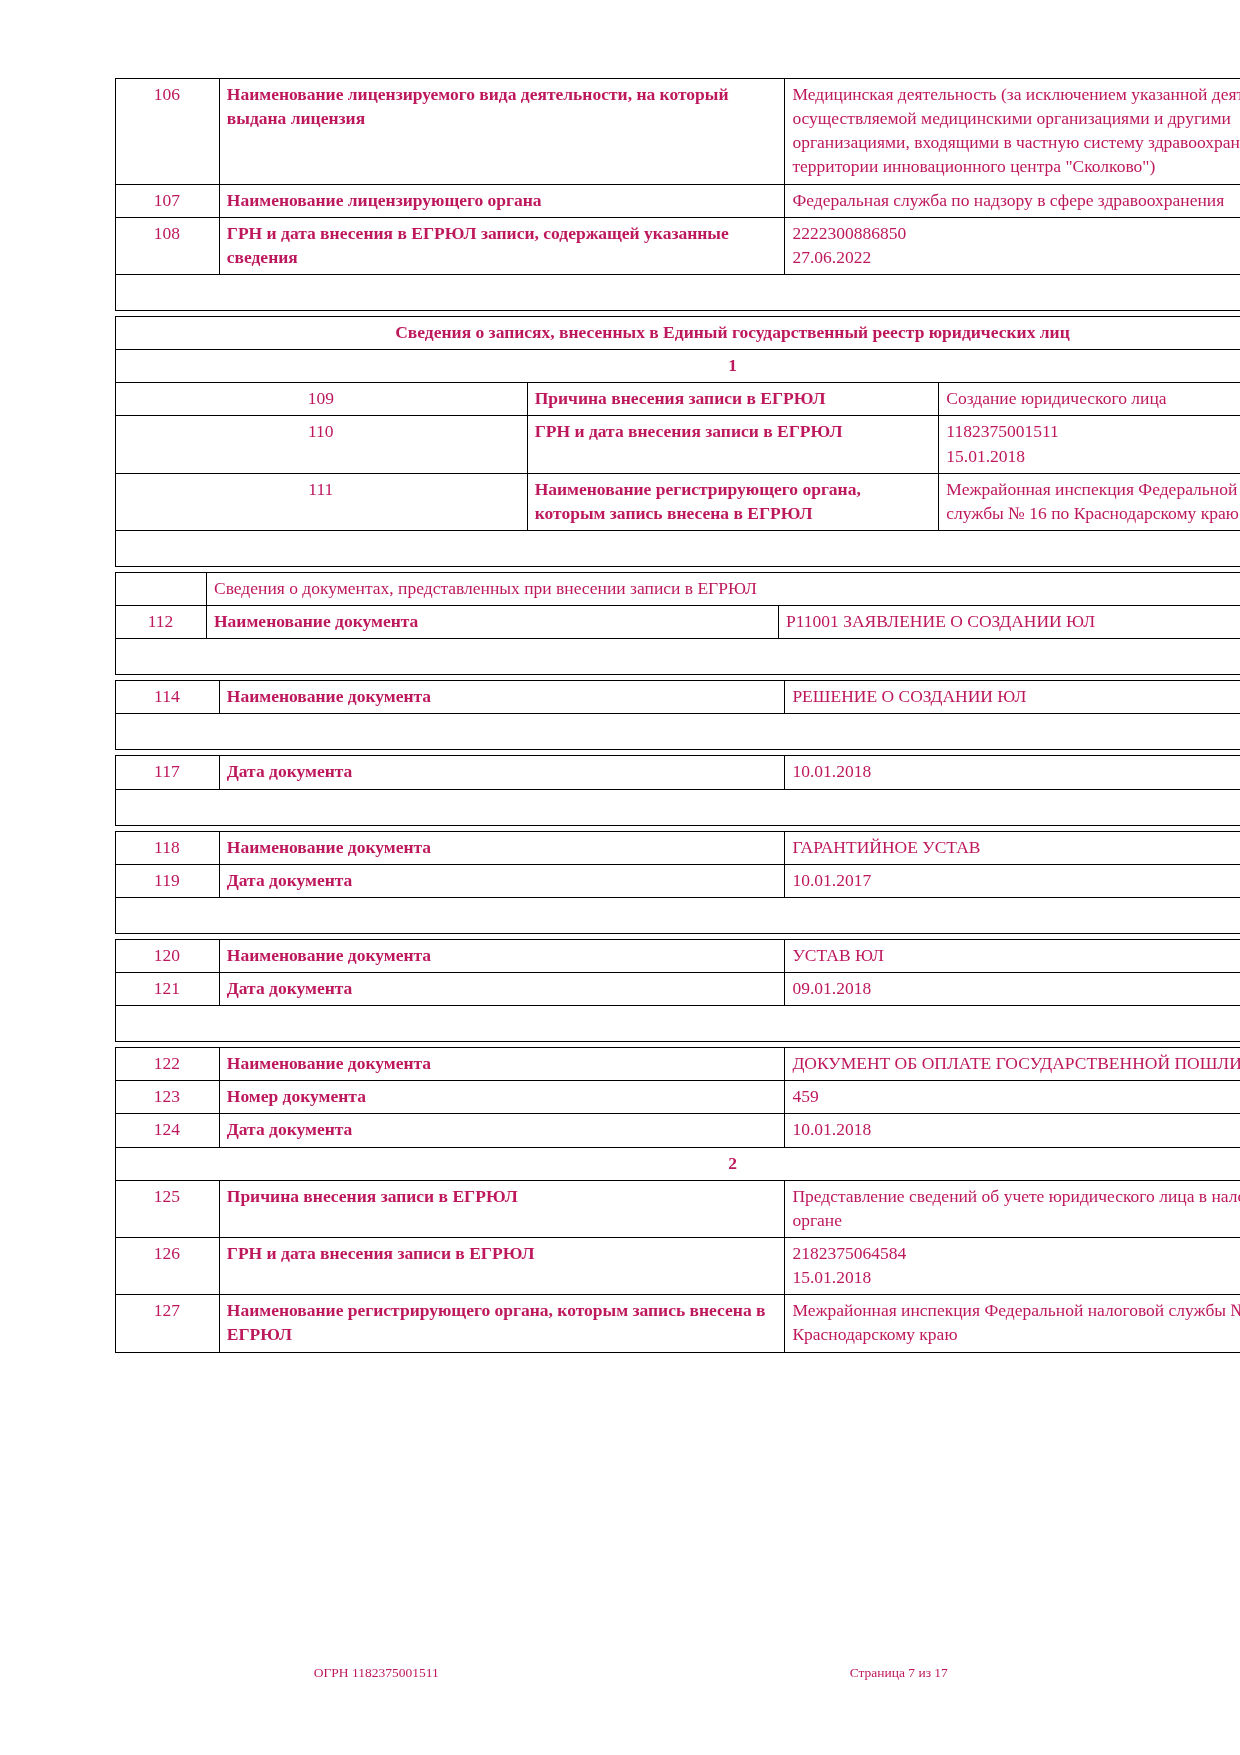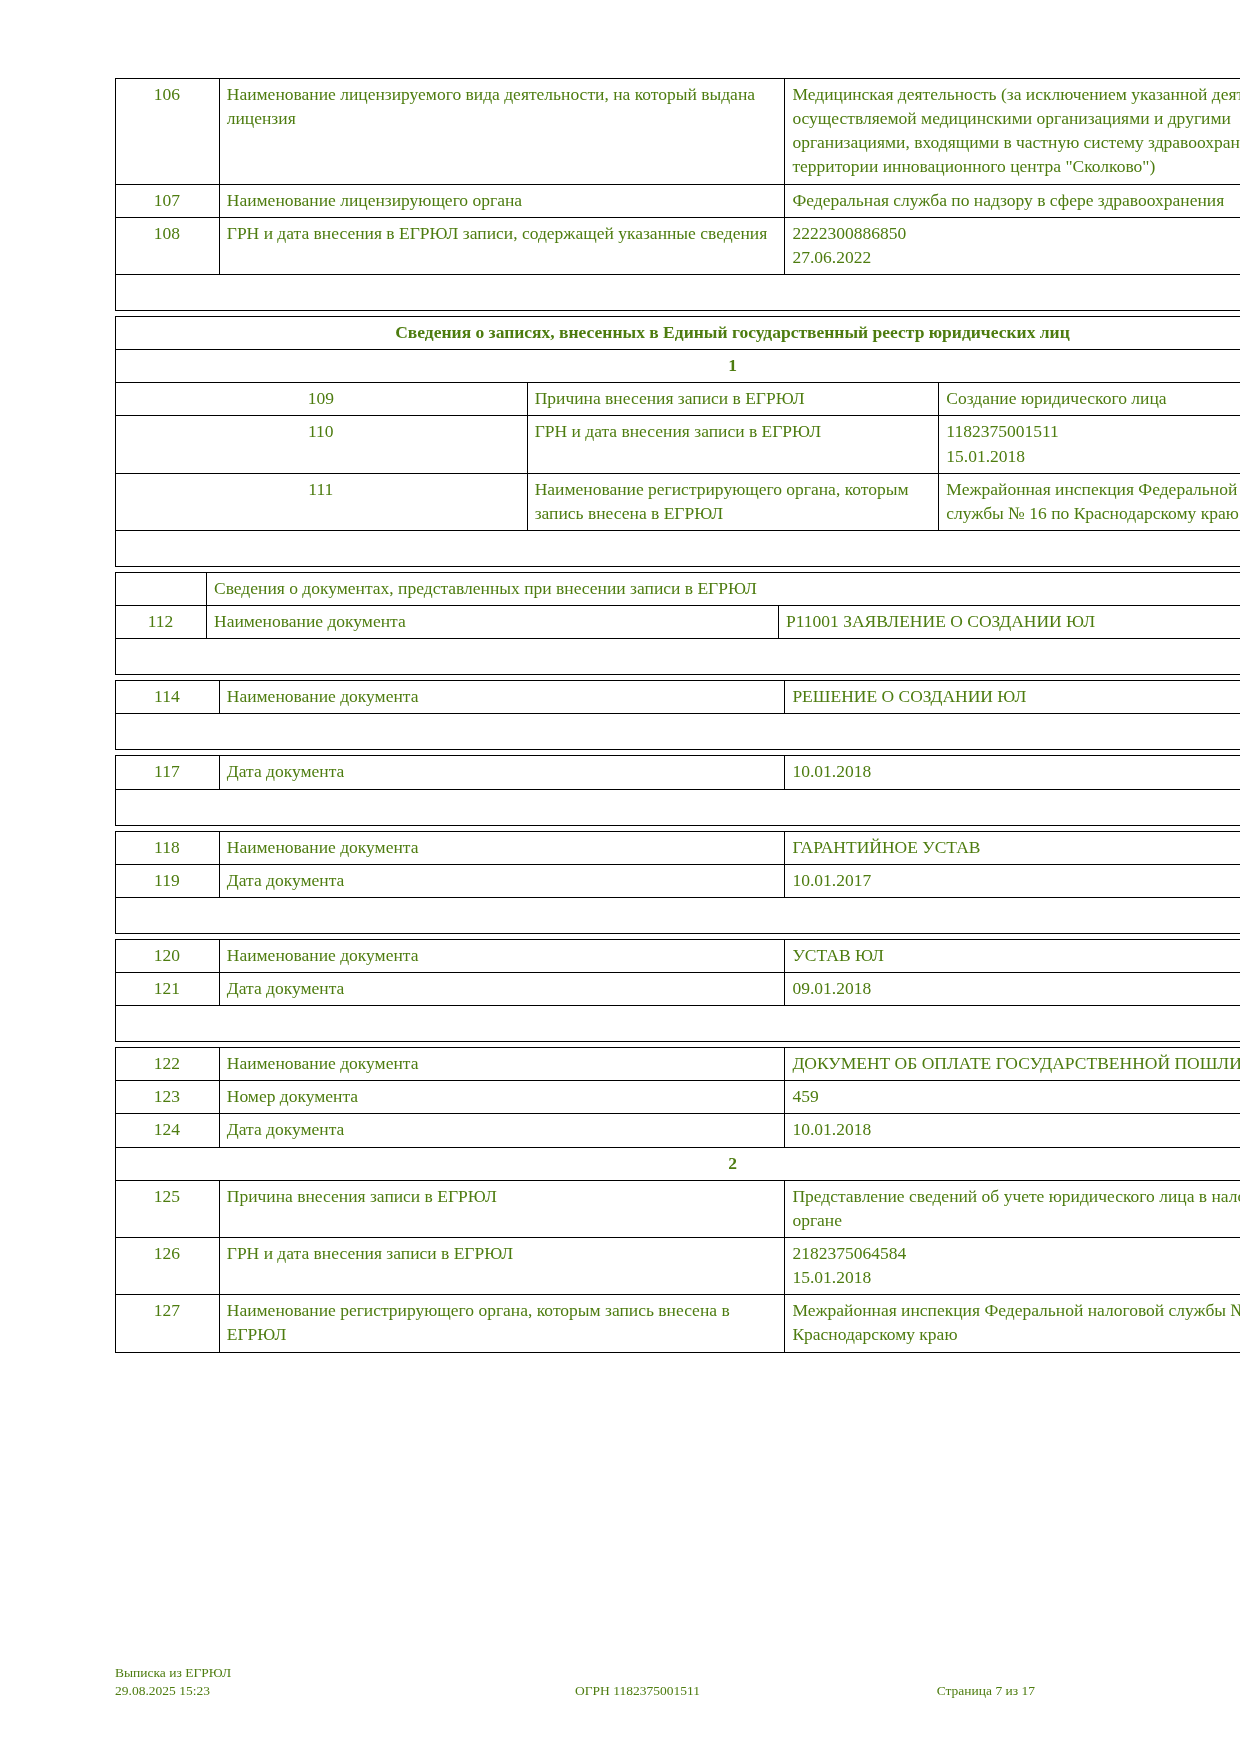--- a/index.html
+++ b/index.html
@@ -1,41 +1,41 @@
 <!DOCTYPE html>
 <html><head>
 <meta charset="utf-8">
 <style>
   html, body { margin: 0; padding: 0; background: #ffffff; }
   .page {
     position: relative;
     width: 1240px;
     height: 1755px;
     background: #ffffff;
-    color: #4d7c0f;
+    color: #be185d;
     font-family: "Liberation Serif", serif;
     overflow: hidden;
   }
   .content { padding-top: 78px; }
   table.tbl {
     border-collapse: collapse;
     table-layout: fixed;
     width: 1236px;
     margin: 0 0 5px 115px;
   }
   table.tbl td {
     border: 1px solid #000000;
     vertical-align: top;
     font-size: 17.5px;
     line-height: 1.38;
     padding: 3px 8px 5px 7px;
     word-wrap: break-word;
   }
   td.num   { width: 75px;  text-align: center; padding-left: 2px; padding-right: 2px; }
-  td.label { width: 480px; }
+  td.label { width: 480px; font-weight: bold; }
   td.value { width: 480px; }
   td.spacer { height: 27px; padding: 0; }
   td.sec-header {
     text-align: center;
     font-weight: bold;
     font-size: 18.5px;
     padding: 4px 10px 5px 10px;
   }
   td.rec-num {
     text-align: center;
@@ -239,20 +239,16 @@
         <td class="num">127</td>
         <td class="label">Наименование регистрирующего органа, которым запись внесена в ЕГРЮЛ</td>
         <td class="value">Межрайонная инспекция Федеральной налоговой службы № 16 по Краснодарскому краю</td>
       </tr>
     </tbody>
       </table>
 
   </div>
 
   <div class="footer">
-    <div class="col left">
-      <div>Выписка из ЕГРЮЛ</div>
-      <div>29.08.2025 15:23</div>
-    </div>
     <div class="col center">ОГРН 1182375001511</div>
     <div class="col right">Страница 7 из 17</div>
   </div>
 </div>
 
 </body></html>

